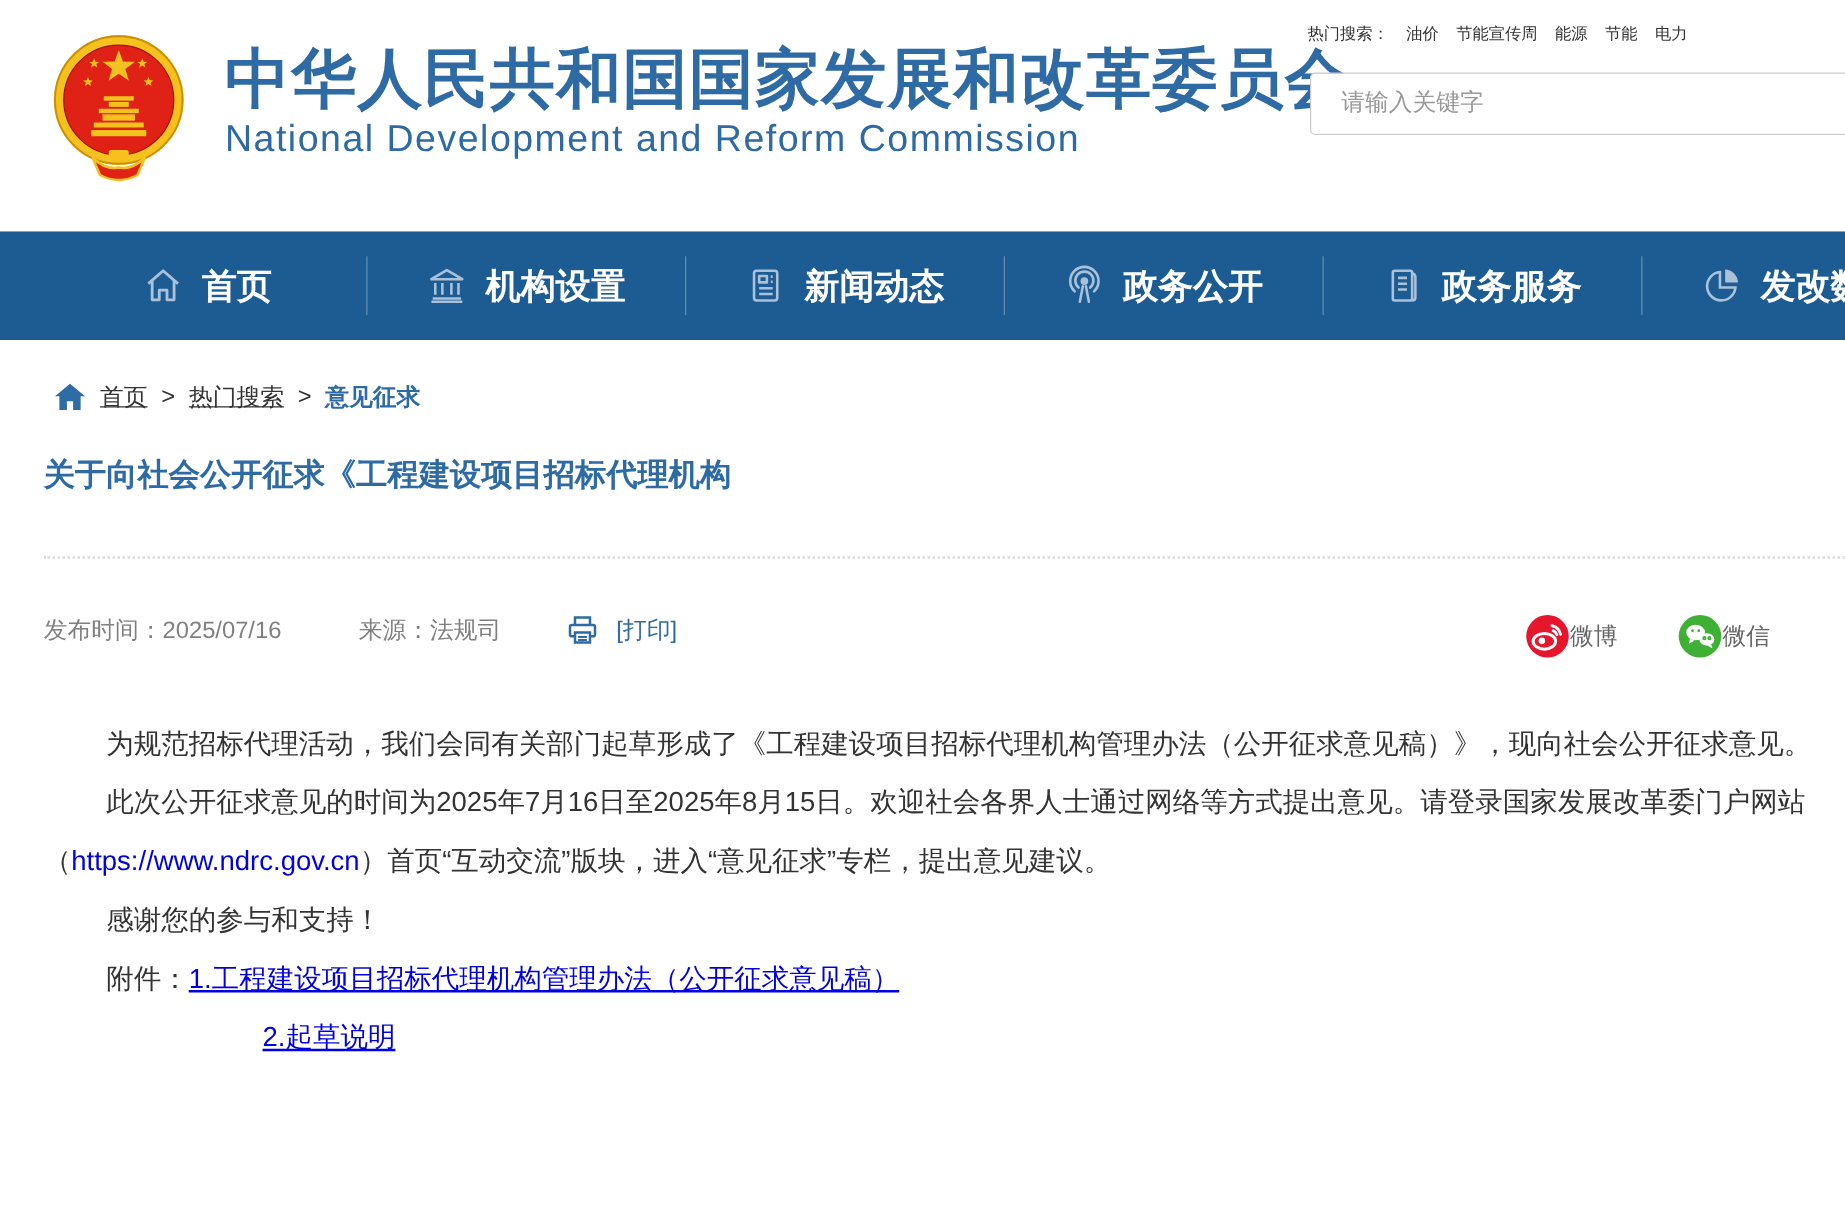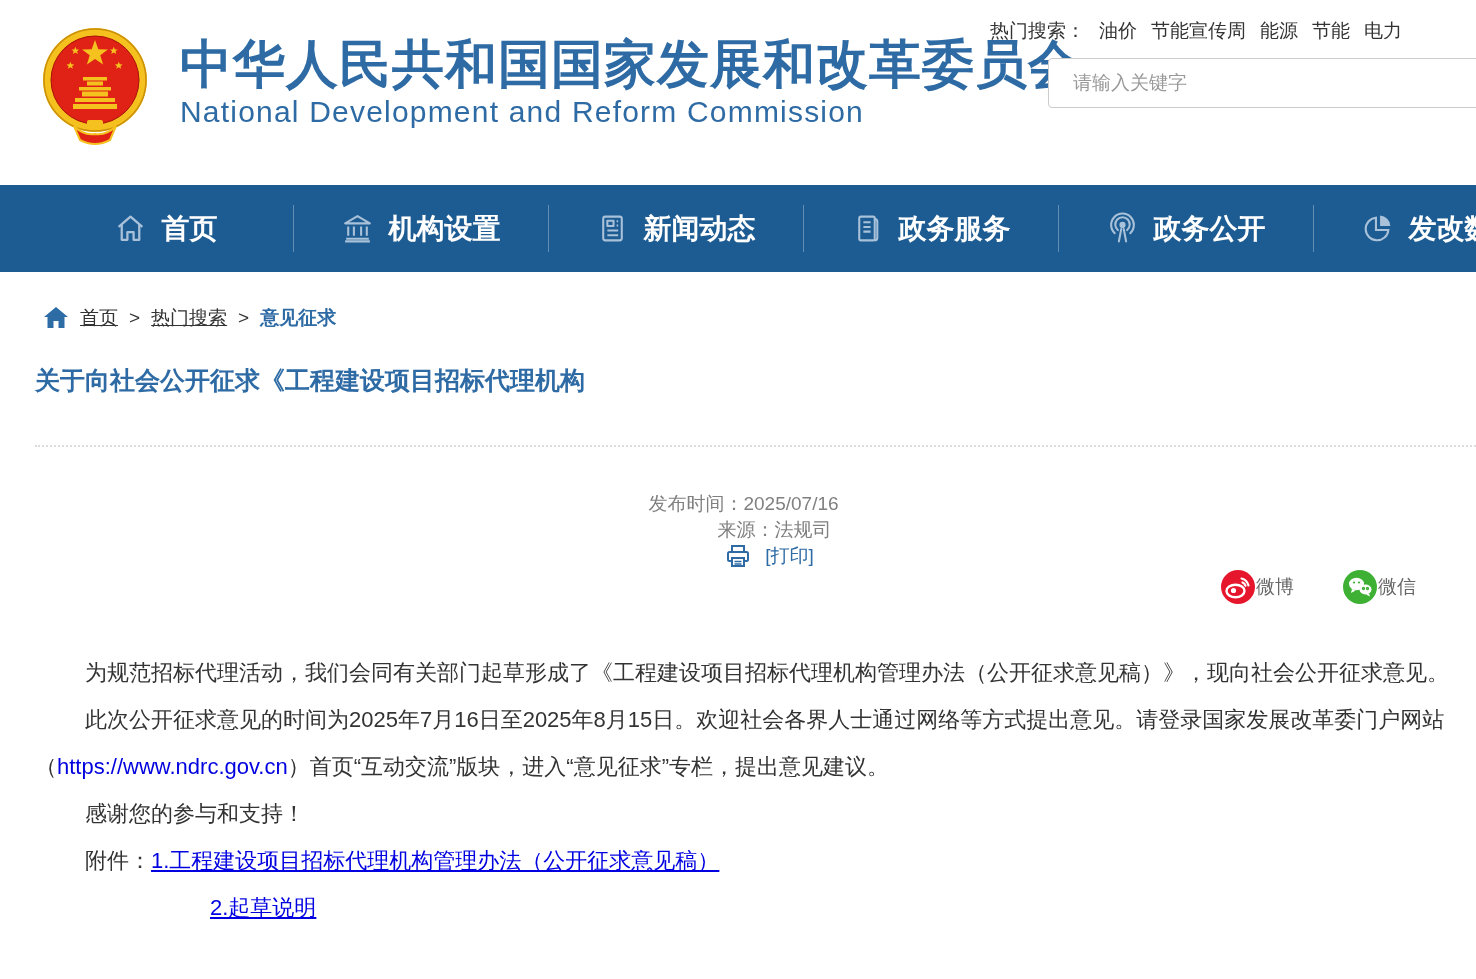--- a/index.html
+++ b/index.html
@@ -10,21 +10,21 @@
   html,body{margin:0;padding:0;}
   body{font-family:"Liberation Sans","DejaVu Sans",sans-serif;background:#fff;}
   .page{width:1476px;height:979px;position:relative;overflow:hidden;background:#fff;}
 
   
   header{position:relative;height:185px;background:#fff;}
   .emblem{position:absolute;left:40px;top:22px;}
   .title-block{position:absolute;left:180px;top:36px;}
   .title-cn{font-size:52px;font-weight:bold;color:var(--accent);letter-spacing:1px;white-space:nowrap;line-height:1.1;}
   .title-en{font-size:30px;color:var(--accent);letter-spacing:1.2px;white-space:nowrap;margin-top:2px;}
-  .hot-search{position:absolute;left:990px;top:18px;font-size:19px;color:var(--text);white-space:nowrap;}
+  .hot-search{position:absolute;left:1046px;top:18px;font-size:13px;color:var(--text);white-space:nowrap;}
   .hot-search .term{color:var(--text);text-decoration:none;margin-left:14px;cursor:pointer;}
   .hot-search .term:first-of-type{margin-left:6px;}
   .search-input{position:absolute;left:1048px;top:58px;width:470px;height:50px;border:1px solid #ccc;border-radius:4px;padding:0 0 0 24px;font-size:19px;color:var(--text);outline:none;font-family:inherit;}
   .search-input::placeholder{color:#999;}
 
   
   nav{height:87px;background:var(--nav-bg);display:flex;align-items:stretch;padding-left:38px;overflow:hidden;}
   .nav-item{position:relative;flex:0 0 255px;display:flex;align-items:center;justify-content:center;gap:15px;color:#fff;font-size:28px;font-weight:bold;text-decoration:none;cursor:pointer;}
   .nav-item:not(:first-child)::before{content:"";position:absolute;left:0;top:20px;bottom:20px;width:1px;background:rgba(255,255,255,.30);}
   .nav-icon{flex:0 0 auto;display:block;}
@@ -33,21 +33,21 @@
   .content{padding:0 24px 0 35px;}
   .breadcrumb{margin-top:33px;display:flex;align-items:center;gap:11px;font-size:19px;color:var(--text);padding-left:8px;}
   .crumb-link{color:var(--text);text-decoration:underline;cursor:pointer;}
   .crumb-sep{color:var(--text);}
   .crumb-current{color:var(--accent);font-weight:bold;}
 
   .article-title{margin-top:25px;text-align:left;color:var(--accent);font-size:25px;font-weight:bold;line-height:49px;}
 
   .dotted-sep{margin:40px -24px 0 0;border:none;border-top:2px dotted #dcdcdc;height:0;}
 
-  .meta-row{margin-top:44px;display:flex;align-items:center;font-size:19px;color:var(--muted);flex-direction:column;}
+  .meta-row{margin-top:44px;display:flex;align-items:flex-start;font-size:19px;color:var(--muted);}
   .meta-source{margin-left:62px;}
   .print-group{margin-left:52px;display:flex;align-items:center;gap:14px;color:var(--accent);cursor:pointer;}
   .share-group{margin-left:auto;margin-right:36px;display:flex;align-items:center;gap:48px;}
   .share-item{display:flex;align-items:center;color:#666;cursor:pointer;}
 
   .article-body{margin-top:44px;font-size:22px;color:var(--text);line-height:47px;}
   .article-body p{margin:0;text-indent:50px;}
   .url-link{color:var(--link);text-decoration:none;cursor:pointer;}
   .attach-link{color:var(--link);text-decoration:underline;cursor:pointer;}
   .attach-line2{text-indent:0;padding-left:125px;}
@@ -112,35 +112,35 @@
     </a>
     <a class="nav-item">
       <svg class="nav-icon" width="33" height="33" viewBox="0 0 32 32" fill="none" stroke="#a9c1d9" stroke-width="2" stroke-linejoin="round">
         <rect x="7" y="4.5" width="18" height="23" rx="2"></rect>
         <rect x="11" y="8.5" width="6" height="5"></rect>
         <path d="M20 9 H21.5 M20 13 H21.5 M11 18 H21.5 M11 22.5 H21.5"></path>
       </svg>
       <span>新闻动态</span>
     </a>
     <a class="nav-item">
-      <svg class="nav-icon" width="33" height="33" viewBox="0 0 32 32" fill="none" stroke="#a9c1d9" stroke-width="2" stroke-linejoin="round">
-        <rect x="8" y="4.5" width="15" height="23" rx="1.5"></rect>
-        <path d="M23 6.5 Q25.5 7 25.5 9.5 V25 Q25.5 27.5 23 27.5"></path>
-        <path d="M12 10 H19 M12 14.5 H19 M12 19 H19"></path>
-      </svg>
-      <span>政务服务</span>
-    </a>
-    <a class="nav-item">
       <svg class="nav-icon" width="33" height="33" viewBox="0 0 32 32" fill="none" stroke="#a9c1d9" stroke-width="2" stroke-linecap="round">
         <circle cx="16" cy="12.5" r="3" fill="#a9c1d9" stroke="none"></circle>
         <path d="M11.5 17.5 a7 7 0 1 1 9 0"></path>
         <path d="M8.5 20.5 a11 11 0 1 1 15 0"></path>
         <path d="M14.8 16.5 L12.5 28.5 M17.2 16.5 L19.5 28.5"></path>
       </svg>
       <span>政务公开</span>
+    </a>
+    <a class="nav-item">
+      <svg class="nav-icon" width="33" height="33" viewBox="0 0 32 32" fill="none" stroke="#a9c1d9" stroke-width="2" stroke-linejoin="round">
+        <rect x="8" y="4.5" width="15" height="23" rx="1.5"></rect>
+        <path d="M23 6.5 Q25.5 7 25.5 9.5 V25 Q25.5 27.5 23 27.5"></path>
+        <path d="M12 10 H19 M12 14.5 H19 M12 19 H19"></path>
+      </svg>
+      <span>政务服务</span>
     </a>
     <a class="nav-item">
       <svg class="nav-icon" width="33" height="33" viewBox="0 0 32 32" fill="none" stroke="#a9c1d9" stroke-width="2">
         <path d="M14.5 5.5 a11 11 0 1 0 12 12 H14.5 Z"></path>
         <path d="M18.5 3.5 a10.5 10.5 0 0 1 10 10 H18.5 Z" fill="#a9c1d9" stroke="none"></path>
       </svg>
       <span>发改数据</span>
     </a>
   </nav>
 

